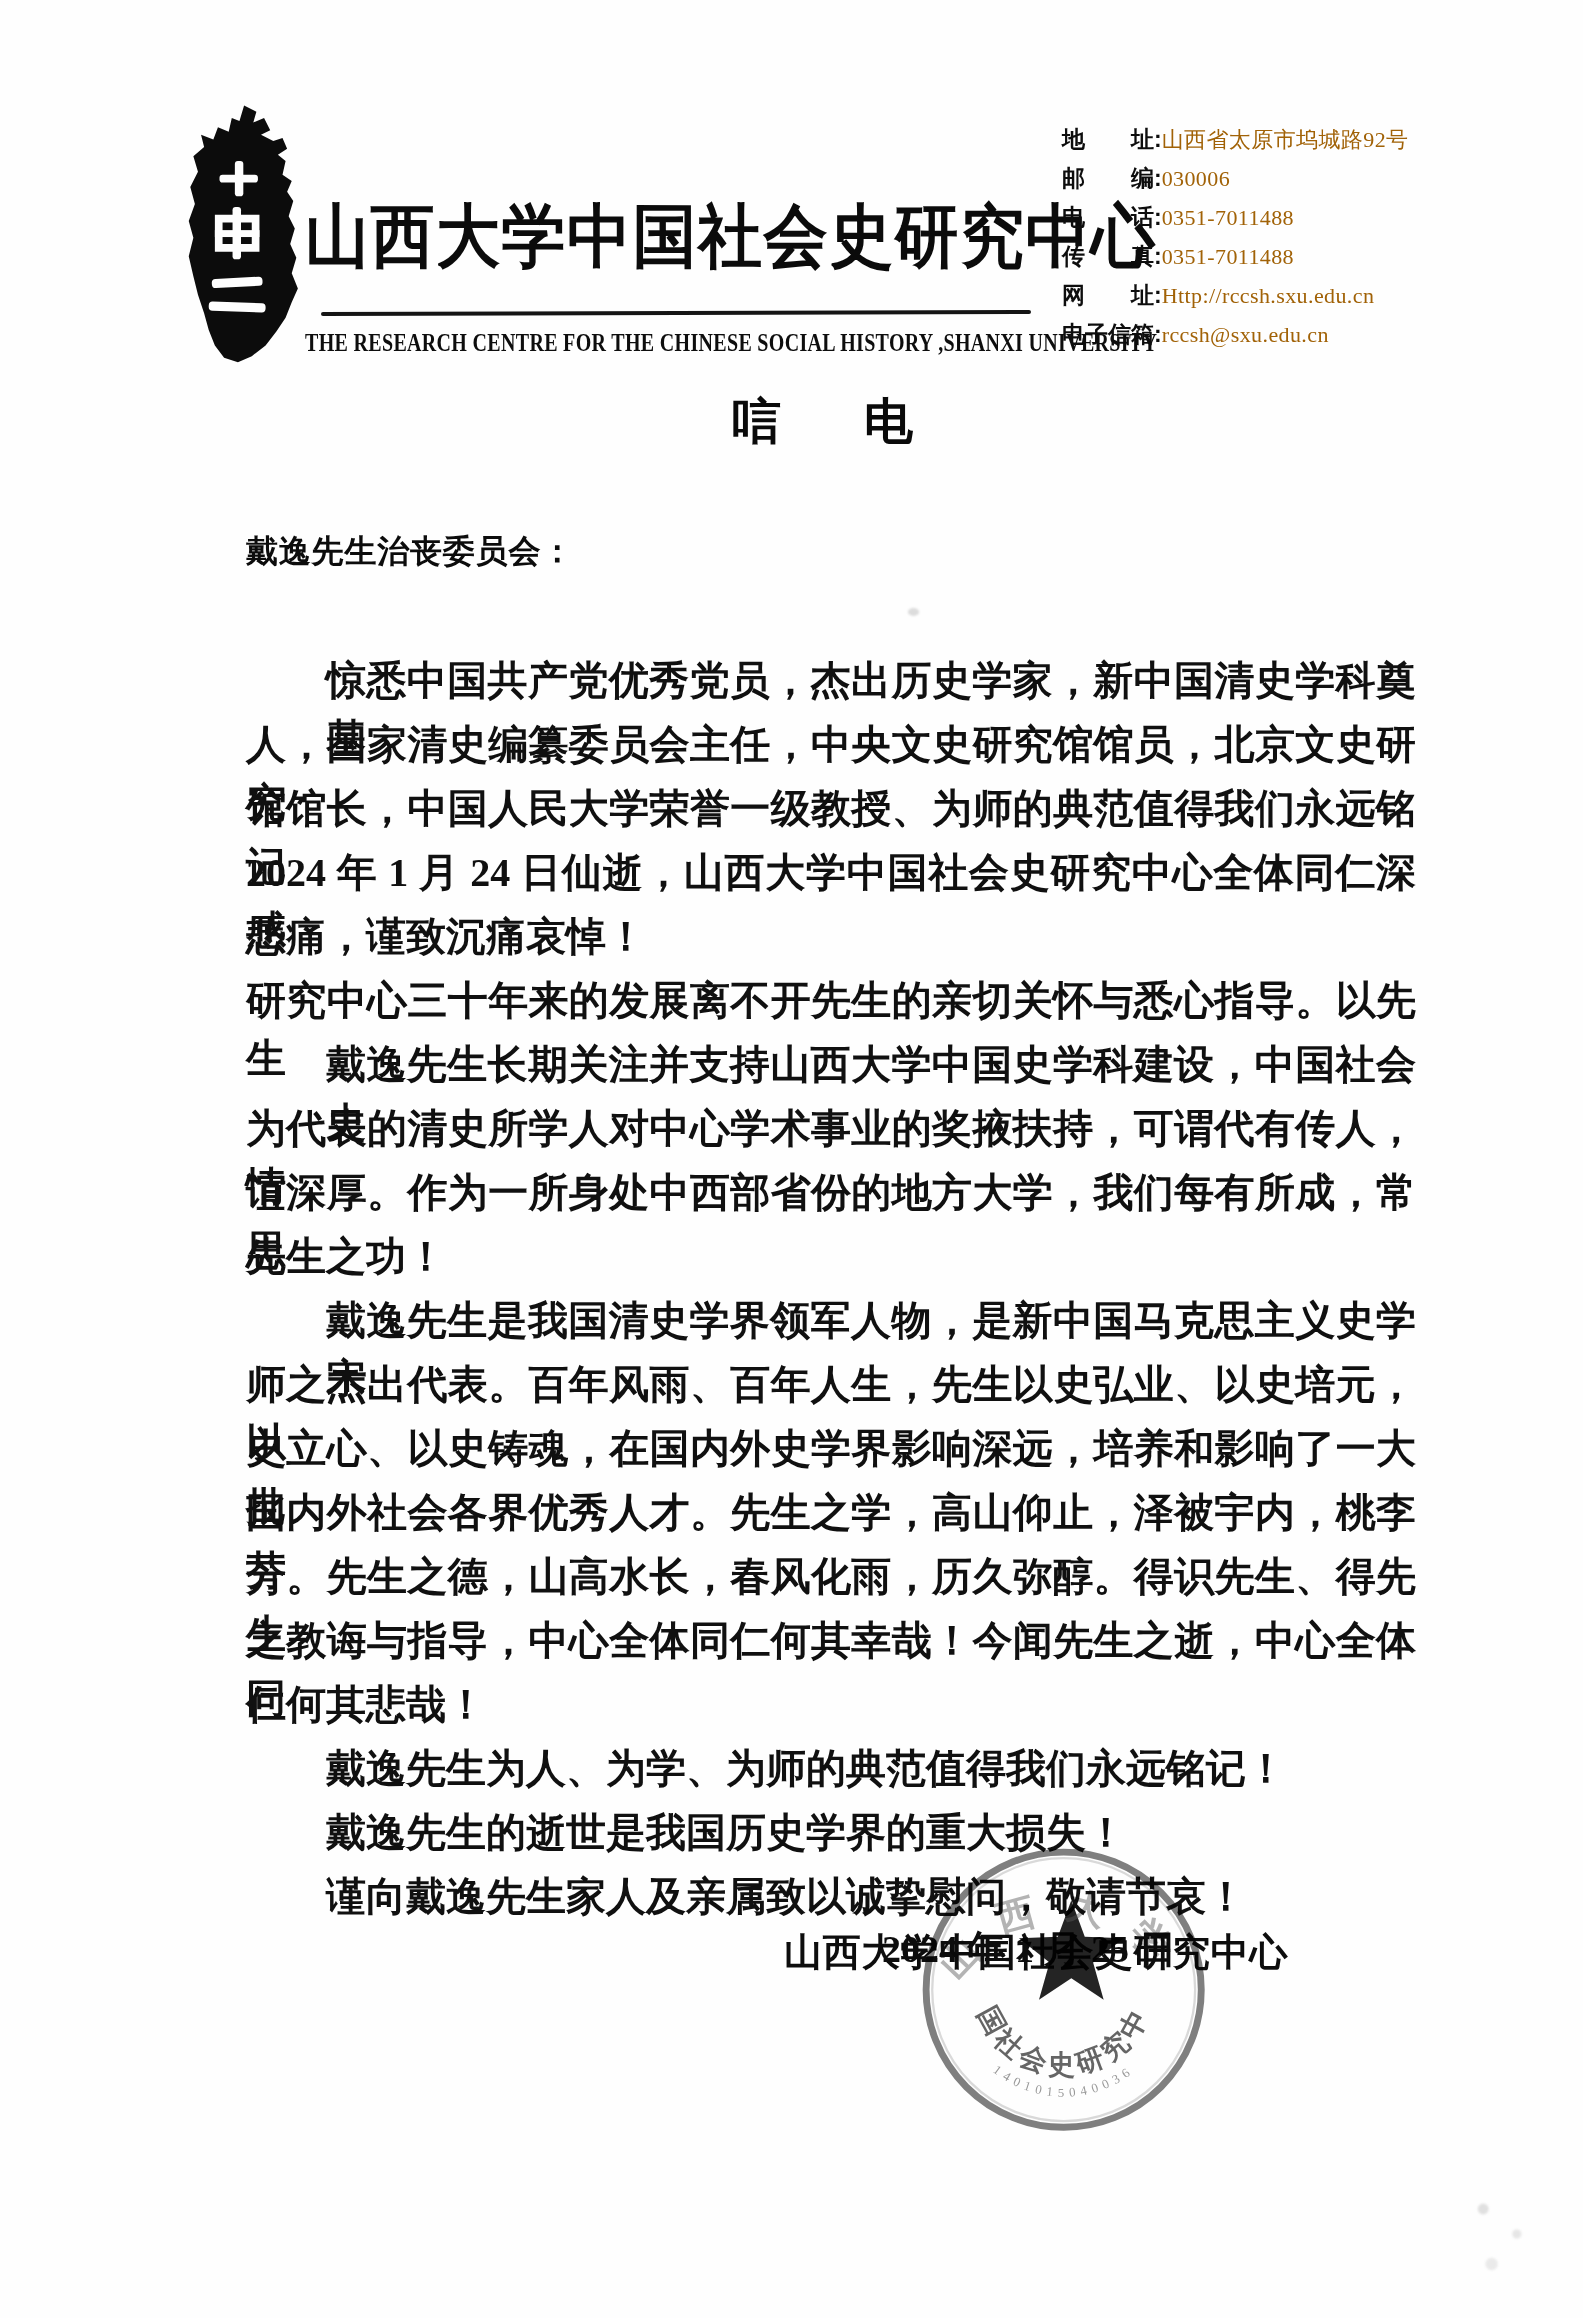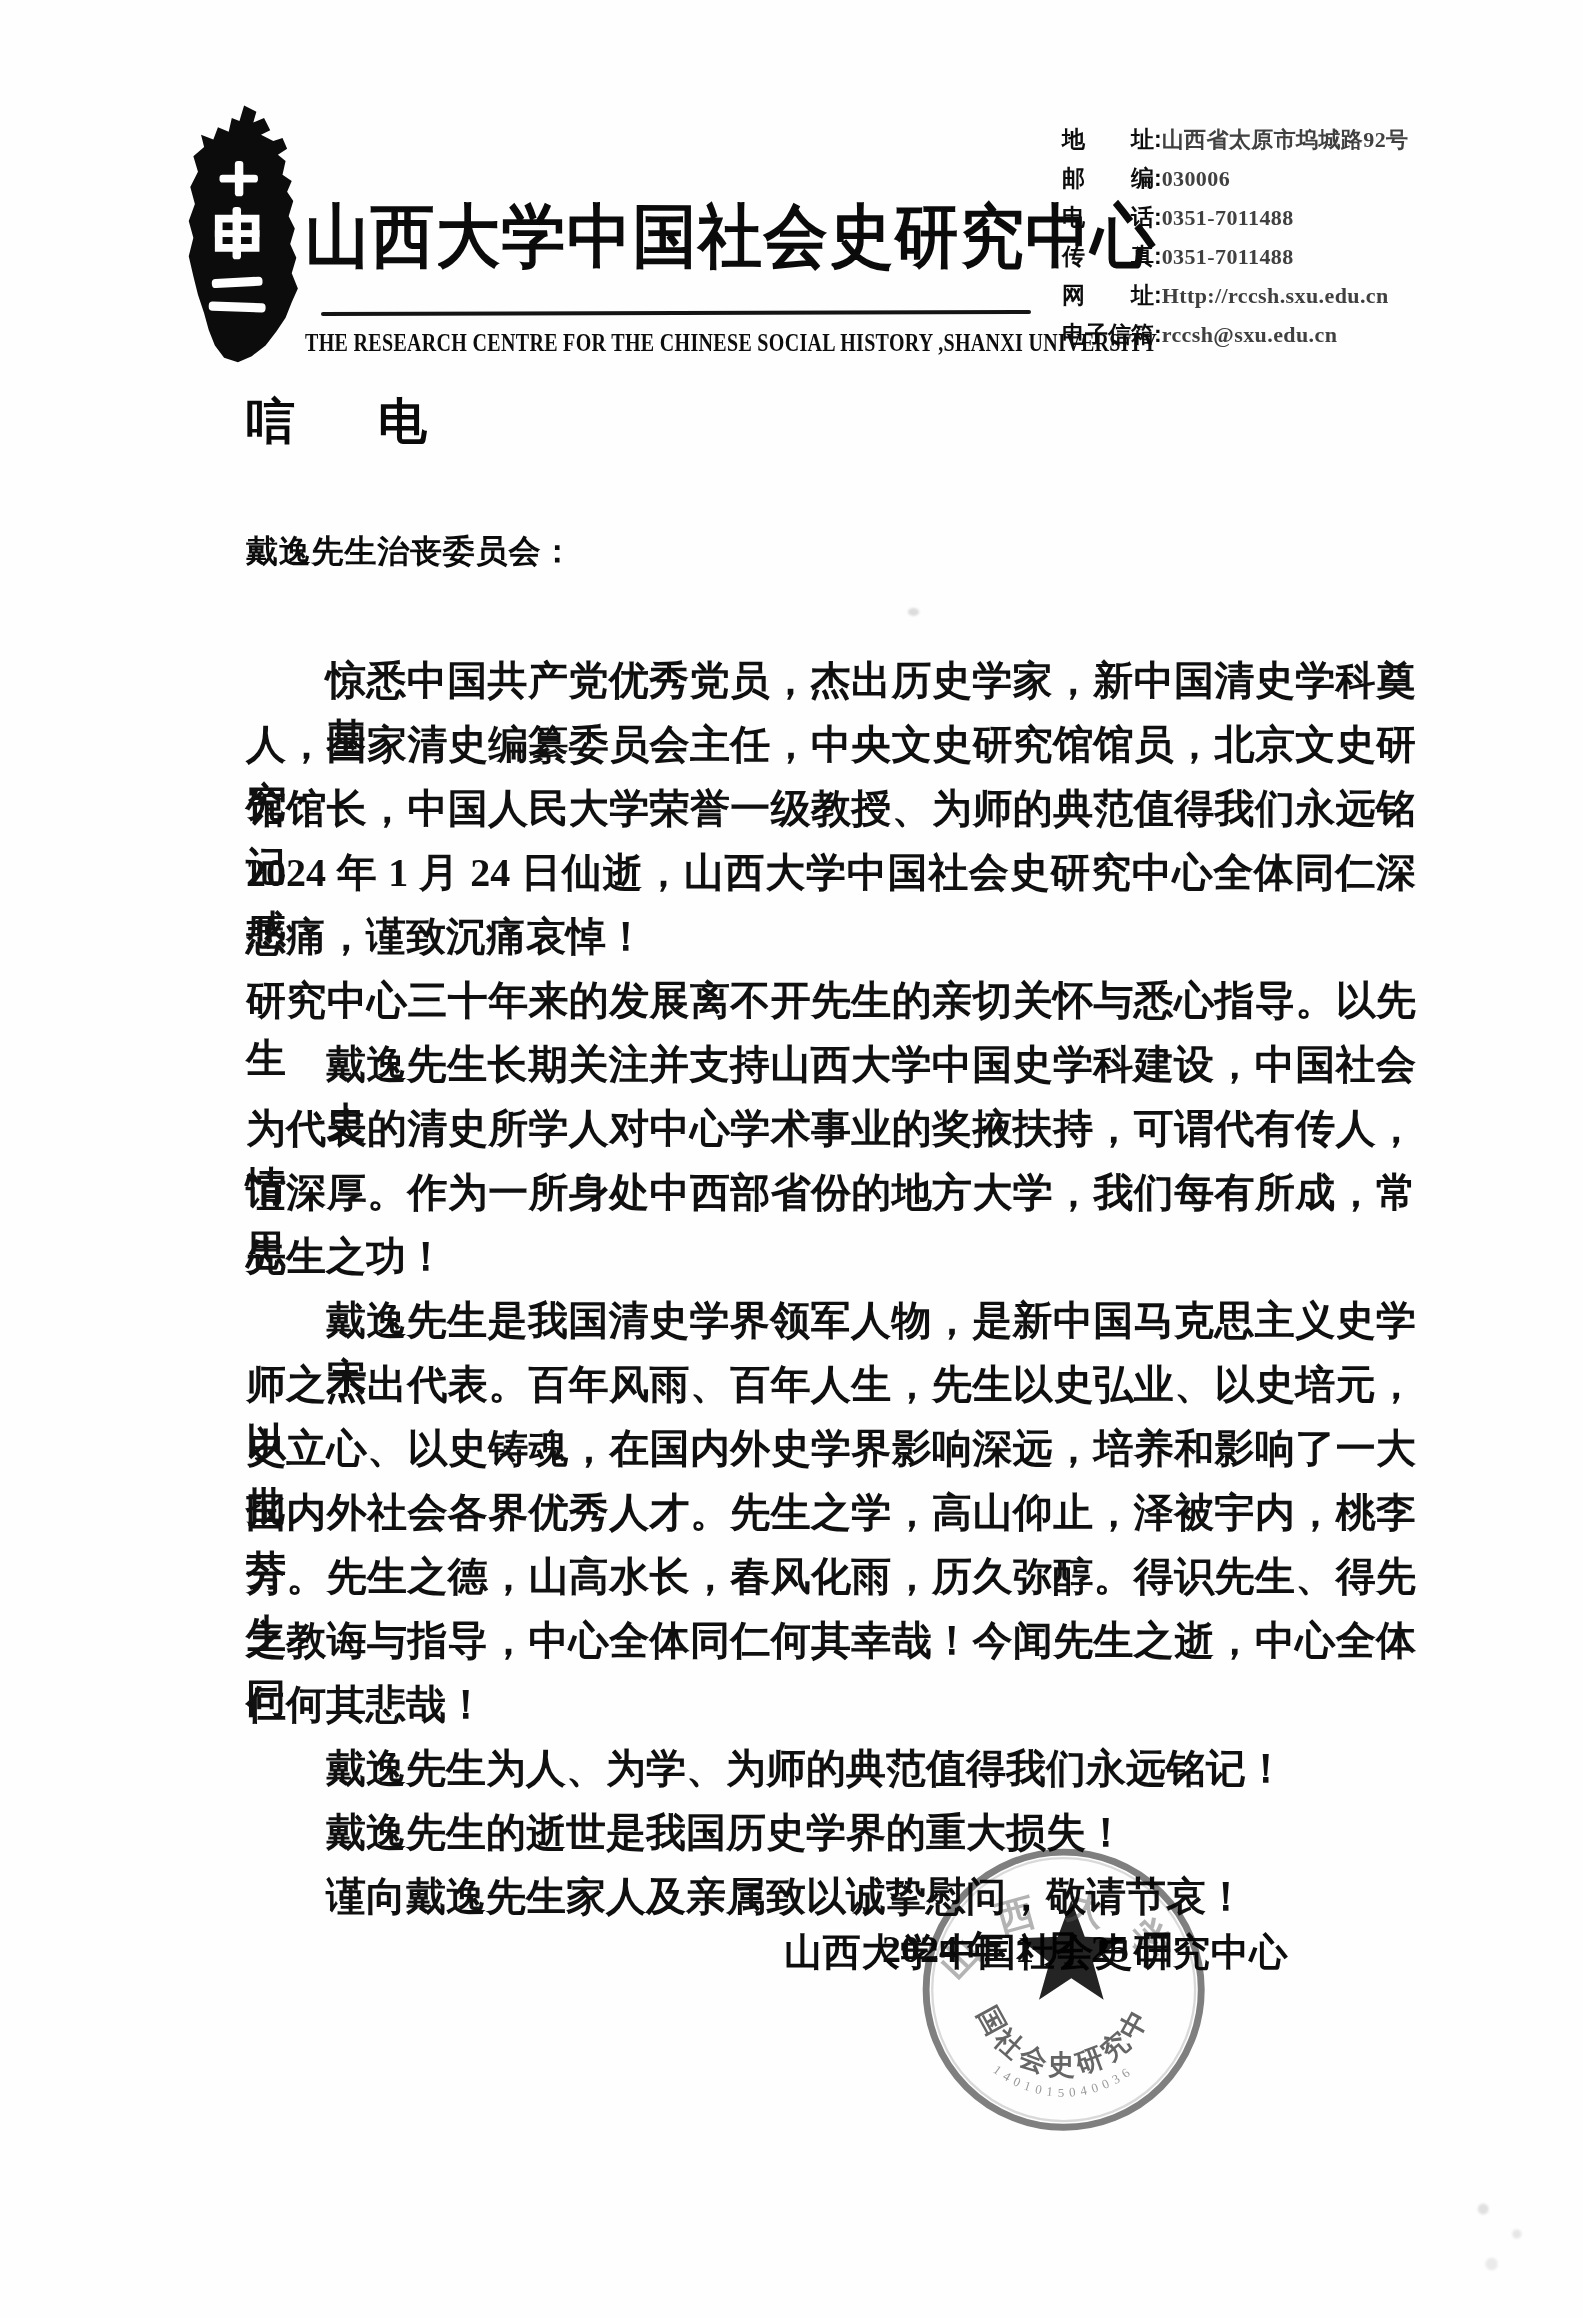--- a/index.html
+++ b/index.html
@@ -29,27 +29,27 @@
     transform:scaleX(0.80);transform-origin:left top;
     letter-spacing:0.4px;color:#0d0d0d;
   }
   .contact{position:absolute;left:1062px;top:124px;width:490px;}
   .contact-row{display:flex;align-items:baseline;height:39px;}
   .contact-label{
     font-weight:bold;font-size:23px;color:#0d0d0d;white-space:pre;
     font-family:"Liberation Sans","DejaVu Sans",sans-serif;
   }
   .contact-value{
-    font-weight:bold;font-size:22px;color:#404040;white-space:nowrap;
+    font-weight:normal;font-size:22px;color:#a16207;white-space:nowrap;
     letter-spacing:0.4px;
   }
   
   .doc-title{
     position:absolute;left:246px;top:389px;width:1170px;
-    text-align:left;font-size:49px;font-weight:900;letter-spacing:17px;
+    text-align:center;font-size:49px;font-weight:900;letter-spacing:17px;
     color:#0a0a0a;
   }
   .salutation{
     position:absolute;left:246px;top:530px;
     font-size:32px;font-weight:800;letter-spacing:0.8px;color:#0c0c0c;
   }
   .body-block{position:absolute;left:246px;top:652px;width:1170px;}
   .line{
     height:64px;line-height:58px;
     font-size:40px;font-weight:600;color:#101010;

